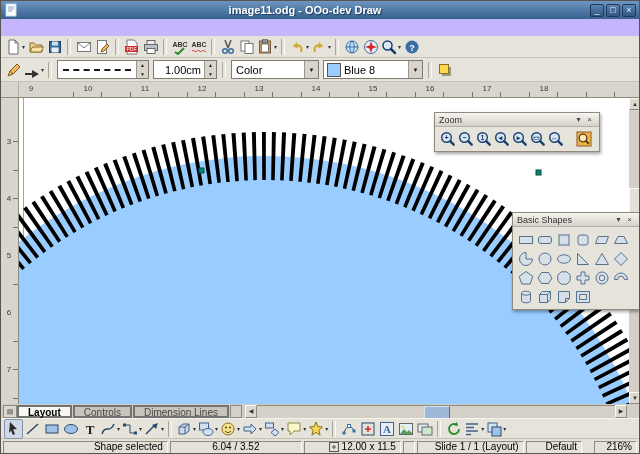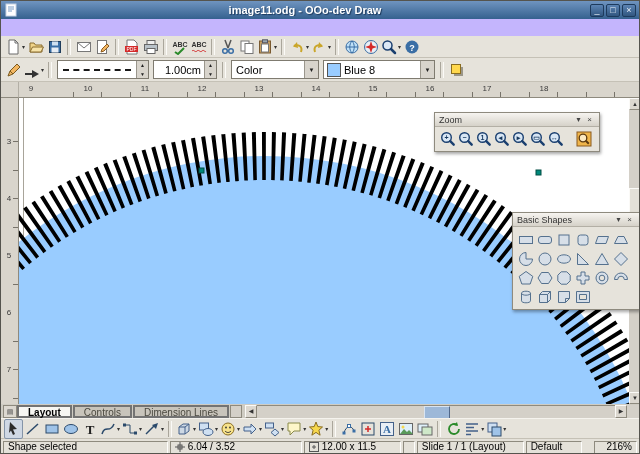--- a/index.html
+++ b/index.html
@@ -69,23 +69,23 @@
   .tab{padding:0 9px;line-height:12px;height:13px;border:2px solid #737373;background:#c8c4bb;font-size:10px;color:#4a483f;margin-right:1px;box-sizing:border-box;white-space:nowrap;}
   .tab.active{background:#f7f6f2;font-weight:bold;color:#000;}
   .tab-stub{width:12px;height:13px;border:1px solid #8e8a7e;background:#d4d0c8;box-sizing:border-box;}
   .hscroll{flex:1;height:13px;display:flex;margin-left:3px;}
   .hscroll .sbtn{height:13px;}
   .htrack{flex:1;position:relative;background:#d4d0c8;border-top:1px solid #8e8a7e;box-sizing:border-box;}
   .hthumb{position:absolute;left:167px;top:0;width:26px;height:13px;background:#9db8d8;border:1px solid;border-color:#d8e4f2 #51688a #51688a #d8e4f2;box-sizing:border-box;}
   .tab-corner{width:12px;height:13px;background:#d4d0c8;}
   
   .statusbar{position:absolute;left:0;top:438px;width:100%;height:16px;background:#e4e1d9;display:flex;align-items:center;padding:0 2px;box-sizing:border-box;gap:2px;}
-  .scell{border:1px solid;border-color:#8e8a7e #fdfdfb #fdfdfb #8e8a7e;height:13px;line-height:12px;padding:0 4px;display:flex;align-items:center;gap:3px;font-size:10px;box-sizing:border-box;white-space:nowrap;overflow:hidden;}
+  .scell{border:1px solid;border-color:#8e8a7e #fdfdfb #fdfdfb #8e8a7e;height:13px;line-height:12px;padding:0 4px;display:flex;align-items:center;gap:3px;font-size:10px;box-sizing:border-box;white-space:nowrap;overflow:hidden;justify-content:flex-end;}
   .sc-msg{width:170px;}
-  .sc-pos{width:136px;}
+  .sc-pos{width:136px;flex-direction:column;}
   .sc-size{width:100px;}
   .sc-mini{width:12px;}
   .sc-slide{width:110px;}
   .sc-tpl{width:58px;}
   .sc-gap{flex:1;border:none;}
   .sc-zoom{width:44px;justify-content:flex-end;}
 </style>
 </head>
 <body>
 
@@ -261,21 +261,21 @@
       <span class="spincol">
           <span>▲</span>
           <span>▼</span>
         </span>
     </div>
     <div class="tsep"></div>
     <div class="combo" style="width:88px">
       <span style="flex:1;padding-left:4px">Color</span>
       <span class="cdd">▼</span>
     </div>
-    <div class="combo" style="width:112px">
+    <div class="combo" style="width:100px">
       <span class="swatch" style="background: rgb(153, 204, 255);"></span>
       <span style="flex:1">Blue 8</span>
       <span class="cdd">▼</span>
     </div>
     <div class="tsep"></div>
     <div class="tbtn">
       <svg width="16" height="16" viewBox="0 0 16 16">
           <rect x="5" y="5" width="9" height="9" fill="#9a9689"></rect>
           <rect x="2.5" y="2.5" width="9" height="9" fill="#ffd84d" stroke="#8a6d1f"></rect>
         </svg>

